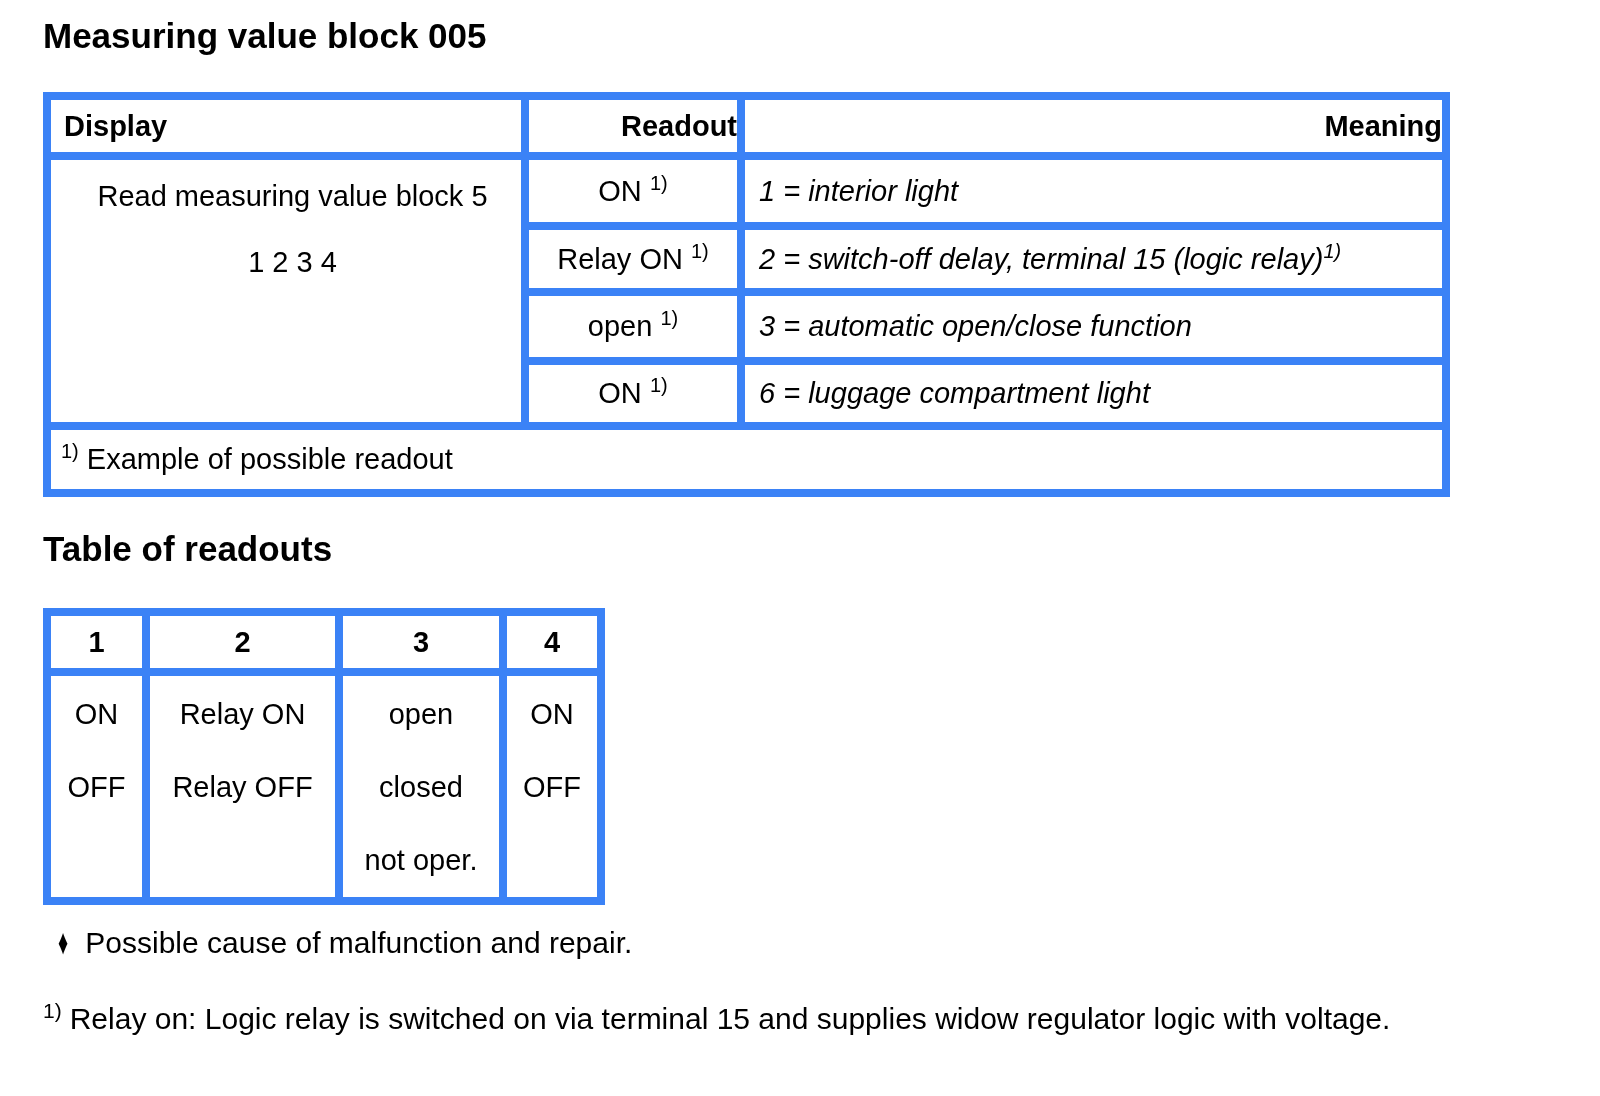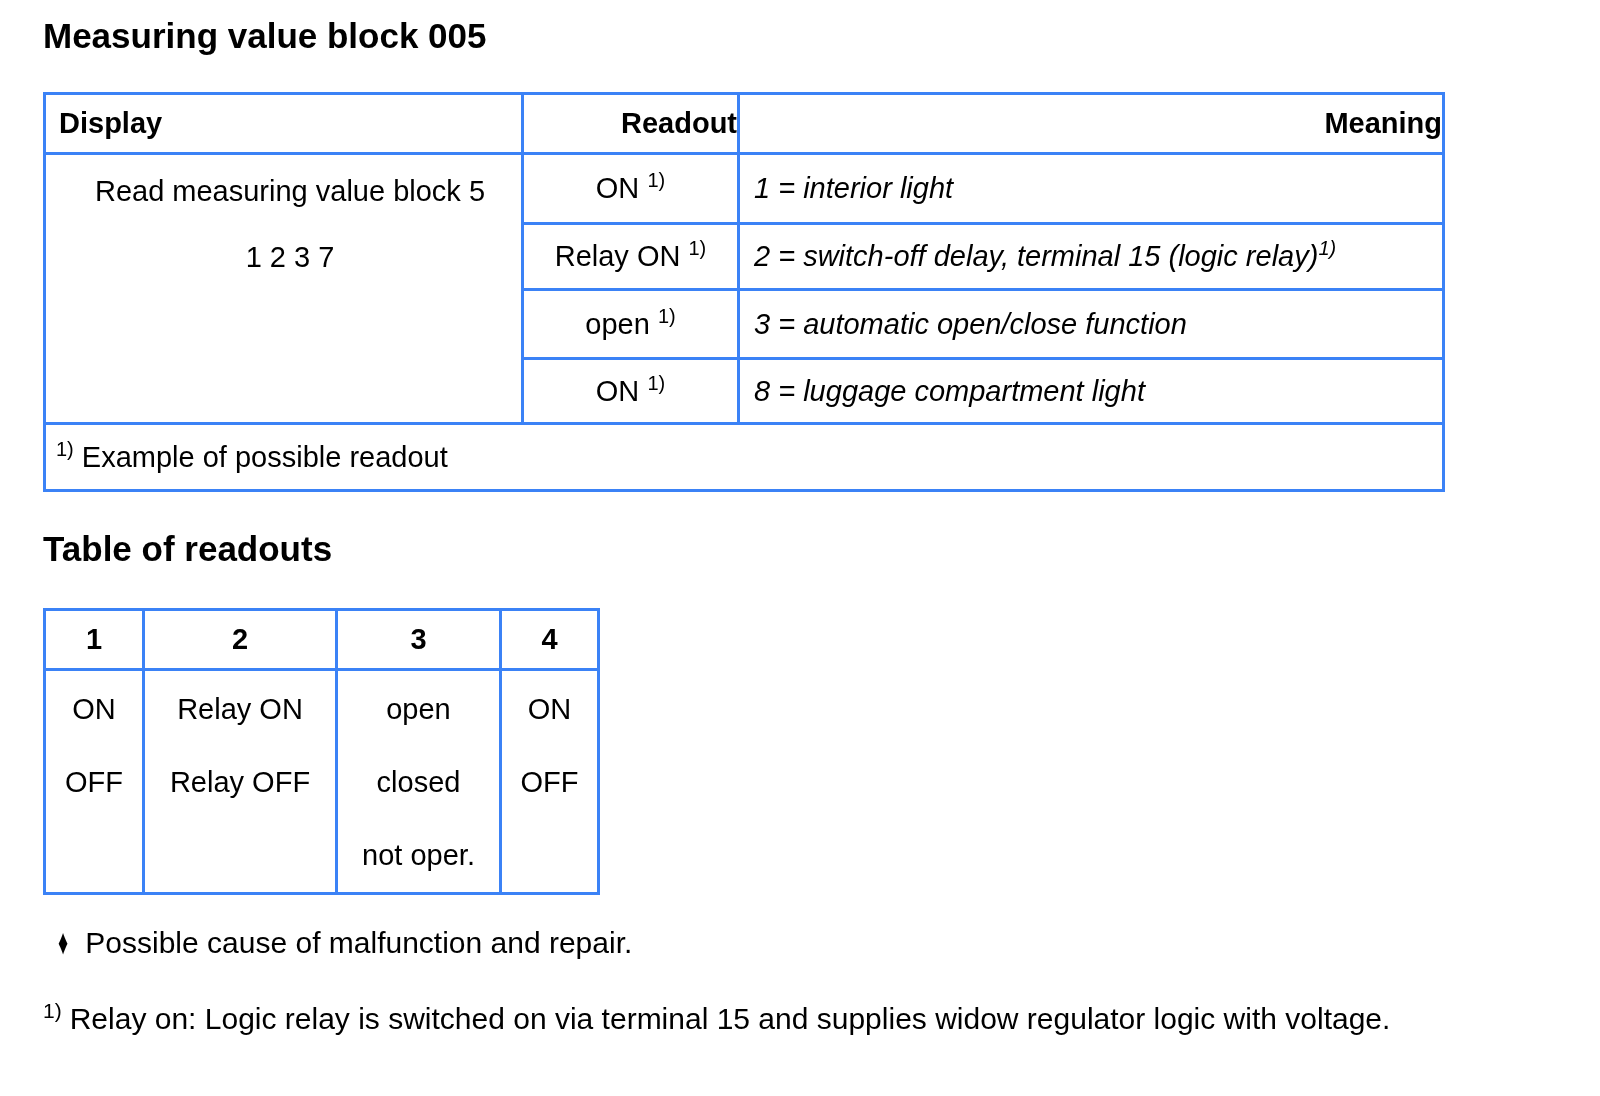--- a/index.html
+++ b/index.html
@@ -10,21 +10,21 @@
     color:#000000;
   }
   .heading {
     position:absolute; left:43px;
     font-size:35px; font-weight:bold; white-space:nowrap;
   }
   #title-main { top:16px; }
   #title-readouts { top:529px; }
 
   table { border-collapse:collapse; position:absolute; table-layout:fixed; }
-  td, th { border:3px solid #3b82f6; font-size:29px; overflow:hidden; }
+  td, th { border:8px solid #3b82f6; font-size:29px; overflow:hidden; }
 
   
   #main-table { left:43px; top:92px; width:1399px; }
   #main-table th { font-weight:bold; text-align:right; height:60px; }
   #main-table th.th-display { text-align:left; padding-left:13px; }
   .display-cell {
     vertical-align:top; text-align:center;
     padding:3px 0 0 13px; line-height:66px; white-space:nowrap;
   }
   .readout-cell { text-align:center; vertical-align:middle; white-space:nowrap; }
@@ -62,36 +62,36 @@
   </colgroup>
   <tbody>
       <tr>
     <th class="th-display">Display</th>
     <th>Readout</th>
     <th>Meaning</th>
   </tr>
   <tr style="height:70px">
     <td rowspan="4" class="display-cell">
       <div>Read measuring value block 5</div>
-      <div>1 2 3 7</div>
+      <div>1 2 3 4</div>
     </td>
     <td class="readout-cell"><span>ON</span> <sup>1)</sup></td>
     <td class="meaning-cell"><span>1 = interior light</span><sup></sup></td>
   </tr>
   <tr style="height:66px">
     <td class="readout-cell"><span>Relay ON</span> <sup>1)</sup></td>
     <td class="meaning-cell"><span>2 = switch-off delay, terminal 15 (logic relay)</span><sup>1)</sup></td>
   </tr>
   <tr style="height:69px">
     <td class="readout-cell"><span>open</span> <sup>1)</sup></td>
     <td class="meaning-cell"><span>3 = automatic open/close function</span><sup></sup></td>
   </tr>
   <tr style="height:65px">
     <td class="readout-cell"><span>ON</span> <sup>1)</sup></td>
-    <td class="meaning-cell"><span>8 = luggage compartment light</span><sup></sup></td>
+    <td class="meaning-cell"><span>6 = luggage compartment light</span><sup></sup></td>
   </tr>
   <tr style="height:67px">
     <td colspan="3" class="footer-cell"><sup>1)</sup> <span>Example of possible readout</span></td>
   </tr>
 </tbody>
   </table>
 
 <div class="heading" id="title-readouts">Table of readouts</div>
 
 <table id="readout-table">

